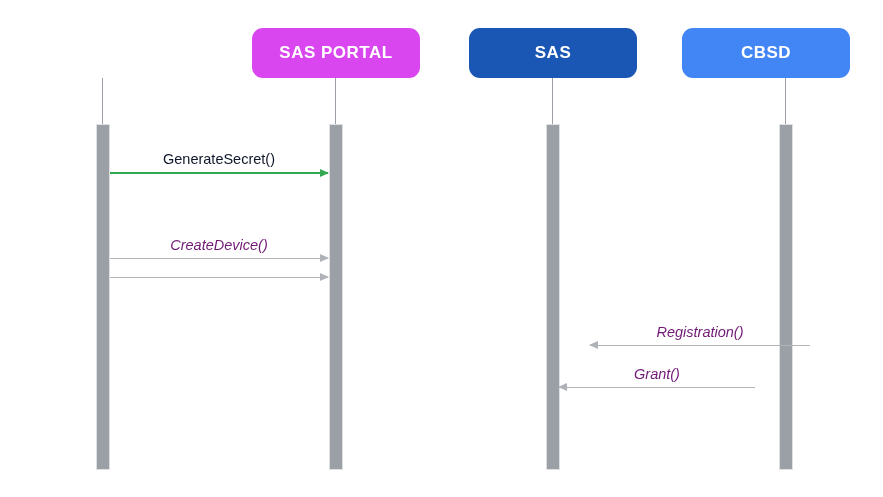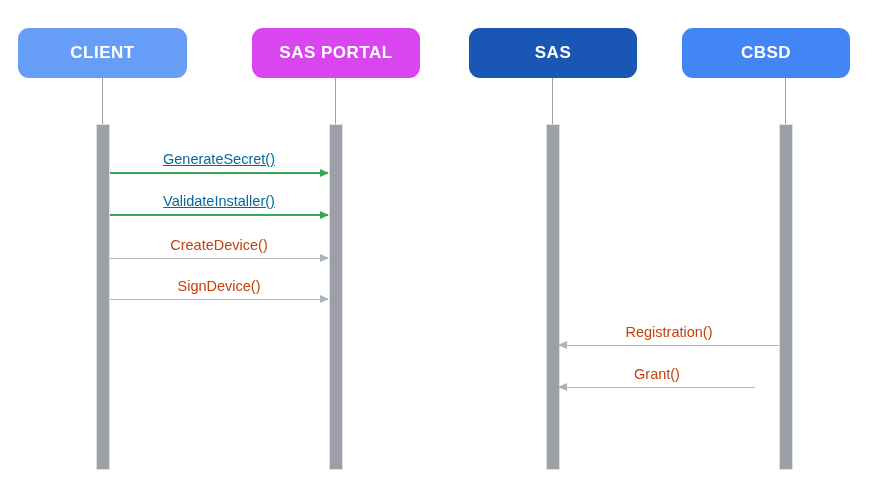--- a/index.html
+++ b/index.html
@@ -36,44 +36,41 @@
   .msg { position:absolute; }
   .msg .label {
     text-align:center; font-size:14.5px; height:18px; line-height:18px;
     margin-bottom:4px; white-space:nowrap;
   }
   .msg .line { position:relative; height:0; border-top-style:solid; }
   .msg .head {
     position:absolute; width:0; height:0; top:-5px;
     border-top:4.5px solid transparent; border-bottom:4.5px solid transparent;
   }
-  .msg.green .label { color:#0369a1;text-decoration:underline; }
+  .msg.green .label { color:#0f172a; }
   .msg.green .line  { border-top-width:2px; border-top-color:#34A853; }
   .msg.green .head  { top:-5.5px; }
   .msg.green .head.right { right:-1px; border-left:9px solid #34A853; }
-  .msg.gray .label { color:#c2410c; }
+  .msg.gray .label { color:#701a75;font-style:italic; }
   .msg.gray .line  { border-top-width:1.5px; border-top-color:#B1B5BA; }
   .msg.gray .head.right { right:-1px; border-left:9px solid #AFB3B8; }
   .msg.gray .head.left  { left:-1px;  border-right:9px solid #AFB3B8; }
   
   .msg-0 { left:110px; width:218px; top:150px; }
   .msg-1 { left:110px; width:218px; top:192px; }
   .msg-2 { left:110px; width:218px; top:236px; }
   .msg-3 { left:110px; width:218px; top:277px; }
-  .msg-4 { left:559px; width:220px; top:323px; }
+  .msg-4 { left:590px; width:220px; top:323px; }
   .msg-5 { left:559px; width:196px; top:365px; }
 </style>
 </head>
 <body>
 
 <div class="canvas">
 
-  <div class="actor-box actor-client">
-    <span>CLIENT</span>
-  </div>
   <div class="actor-box actor-sas-portal">
     <span>SAS PORTAL</span>
   </div>
   <div class="actor-box actor-sas">
     <span>SAS</span>
   </div>
   <div class="actor-box actor-cbsd">
     <span>CBSD</span>
   </div>
 
@@ -87,36 +84,29 @@
   <div class="bar bar-sas"></div>
   <div class="bar bar-cbsd"></div>
 
   <div class="msg green msg-0">
     <div class="label">GenerateSecret()</div>
     <div class="line">
       <i class="head right"></i>
     </div>
   </div>
 
-  <div class="msg green msg-1">
-    <div class="label">ValidateInstaller()</div>
-    <div class="line">
-      <i class="head right"></i>
-    </div>
-  </div>
 
   <div class="msg gray msg-2">
     <div class="label">CreateDevice()</div>
     <div class="line">
       <i class="head right"></i>
     </div>
   </div>
 
   <div class="msg gray msg-3">
-    <div class="label">SignDevice()</div>
     <div class="line">
       <i class="head right"></i>
     </div>
   </div>
 
   <div class="msg gray msg-4">
     <div class="label">Registration()</div>
     <div class="line">
       <i class="head left"></i>
     </div>

